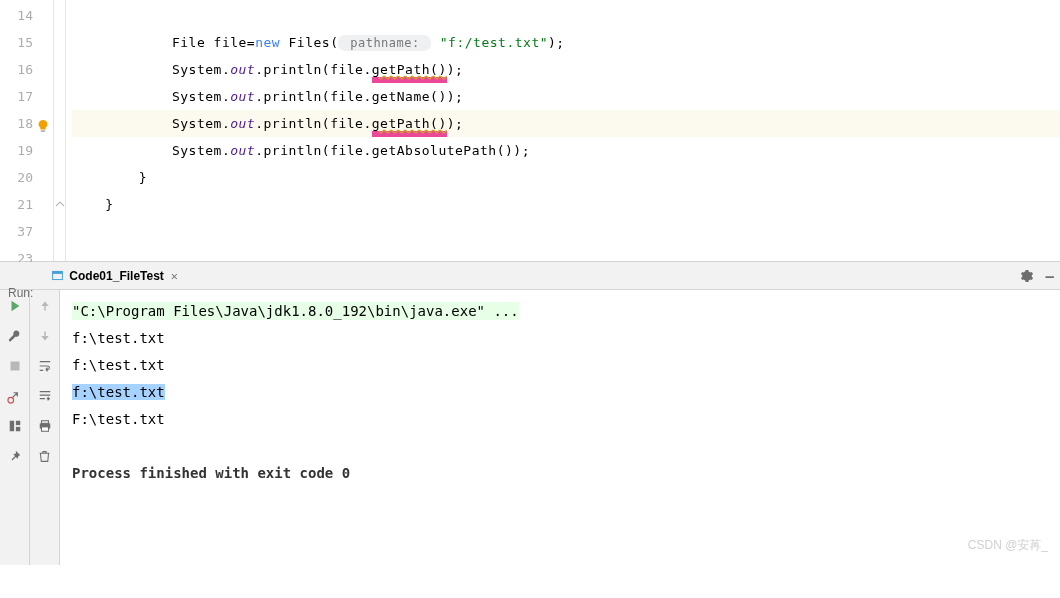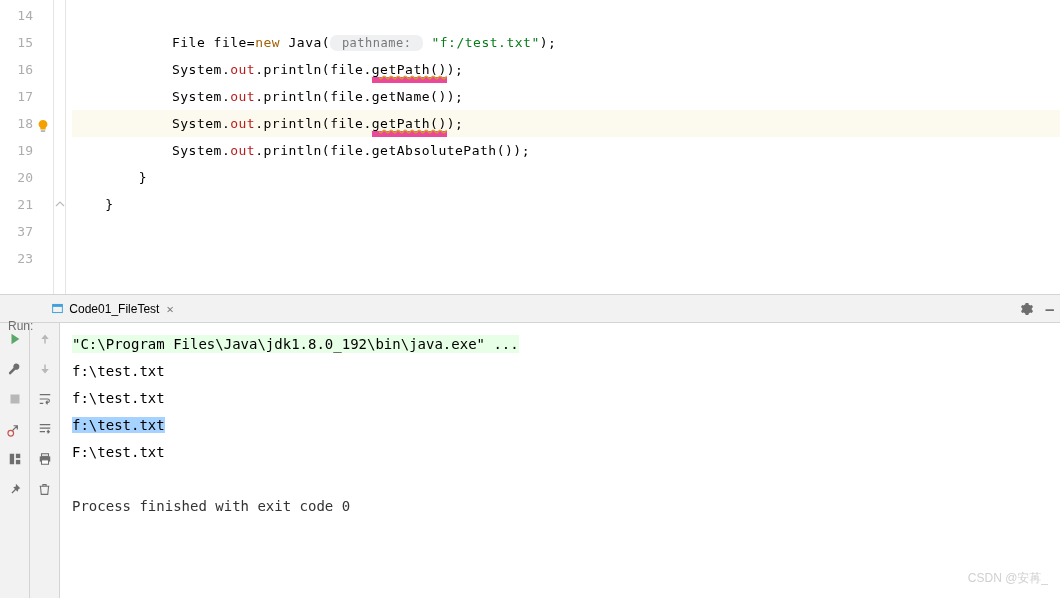--- a/index.html
+++ b/index.html
@@ -1,54 +1,54 @@
 <!DOCTYPE html>
 <html><head>
   <meta charset="utf-8">
   <style>
     * { margin: 0; padding: 0; box-sizing: border-box; }
     body { font-family: 'Consolas', 'Monaco', monospace; font-size: 13px; background: #fff; color: #000; width: 1060px; height: 598px; overflow: hidden; }
     
-    .editor-area { height: 295px; display: flex; background: #fff; border-bottom: 1px solid #d4d4d4; }
+    .editor-area { height: 262px; display: flex; background: #fff; border-bottom: 1px solid #d4d4d4; }
     .fold-column { width: 12px; border-right: 1px solid #e4e4e4; position: relative; }
     .fold-mark { position: absolute; left: 1px; color: #bcbcbc; font-size: 10px; }
     .gutter { width: 54px; background: #fff; border-right: 1px solid #e4e4e4; padding-top: 2px; }
     .line-number { text-align: right; padding-right: 20px; height: 27px; line-height: 27px; color: #adadad; font-size: 13px; position: relative; }
     .bulb { position: absolute; right: 3px; top: 5px; width: 14px; height: 14px; }
     .code-area { flex: 1; padding-top: 2px; padding-left: 6px; overflow: hidden; }
     .code-line { height: 27px; line-height: 27px; white-space: pre; letter-spacing: 0.5px; }
     .code-line.highlighted { background: #fcfaee; }
     
-    .kw { color: #a16207; }
+    .kw { color: #3b82f6; }
     .st { color: #067d17; }
-    .it { color: #b91c1c; text-align: center; }
+    .it { font-style: italic; color: #4c1d95; text-align: center; }
     .wn { color: #000; border-bottom: 6px solid #ec4899; text-decoration-line: underline; text-decoration-style: wavy; text-decoration-color: #d0a020; }
     .hint { color: #787878; background: #eef0f2; padding: 1px 4px; border-radius: 7px; font-size: 12px; }
     .cm { color: #8c8c8c; font-style: italic; }
     
     .run-panel { height: 303px; display: flex; flex-direction: column; }
     .run-header { height: 28px; background: #f2f2f2; border-bottom: 1px solid #d4d4d4; display: flex; align-items: center; padding-left: 8px; position: relative; }
     .run-label { color: #6e6e6e; font-family: 'Segoe UI', sans-serif; font-size: 12px; margin-right: 10px; margin-top: 34px; }
-    .run-tab { display: flex; align-items: center; gap: 5px; padding: 0 8px; height: 100%; }
+    .run-tab { display: flex; align-items: center; gap: 5px; padding: 0 8px; height: 100%; font-weight: bold; }
     .run-tab-icon { width: 13px; height: 13px; }
     .run-tab-name { font-family: 'Segoe UI', sans-serif; font-size: 12px; color: #000; }
     .close-tab { color: #7a7a7a; font-size: 12px; margin-left: 2px; }
     .header-icons { position: absolute; right: 6px; display: flex; gap: 12px; align-items: center; }
     .header-icon { width: 14px; height: 14px; color: #6e6e6e; }
     
     .run-body { flex: 1; display: flex; }
     .run-toolbar-left { width: 30px; background: #f2f2f2; border-right: 1px solid #d4d4d4; display: flex; flex-direction: column; align-items: center; padding-top: 8px; gap: 14px; }
     .run-toolbar-left2 { width: 30px; background: #f2f2f2; border-right: 1px solid #d4d4d4; display: flex; flex-direction: column; align-items: center; padding-top: 8px; gap: 14px; }
     .tool-icon { width: 16px; height: 16px; display: flex; align-items: center; justify-content: center; color: #6e6e6e; }
     
     .console { flex: 1; padding: 8px 12px; font-family: 'Consolas', 'Monaco', monospace; font-size: 14px; line-height: 27px; position: relative; }
     .console-line { white-space: pre; }
     .cmd-line { background: #e6ffe6; display: inline; padding: 1px 0; }
     .selected { background: #a6d2ff; }
-    .exit-msg { color: #333; }
+    .exit-msg { color: #333; font-weight: bold; }
     .watermark { position: absolute; right: 12px; bottom: 6px; color: #d0d0d0; font-family: 'Segoe UI', sans-serif; font-size: 12px; text-align: right; }
   </style>
 </head>
 <body>
 
 <div class="editor-area">
   <div class="gutter" id="gutter">
       <div class="line-number">14</div>
       <div class="line-number">15</div>
       <div class="line-number">16</div>
@@ -63,21 +63,21 @@
       <div class="line-number">37</div>
       <div class="line-number">23</div>
     </div>
   <div class="fold-column" id="fold-column">
       <div class="fold-mark" style="top: 199px;"><svg width="10" height="10" viewBox="0 0 10 10">
           <path d="M1 7l4-4 4 4" stroke="#bcbcbc" stroke-width="1.2" fill="none"></path>
         </svg></div>
     </div>
   <div class="code-area" id="code-area">
       <div class="code-line">        </div>
-      <div class="code-line">            <span>File file=</span><span class="kw">new</span><span> Java(</span><span class="hint"> pathname: </span><span> </span><span class="st">"f:/test.txt"</span><span>);</span></div>
+      <div class="code-line">            <span>File file=</span><span class="kw">new</span><span> Files(</span><span class="hint"> pathname: </span><span> </span><span class="st">"f:/test.txt"</span><span>);</span></div>
       <div class="code-line">            <span>System.</span><span class="it">out</span><span>.println(file.</span><span class="wn">getPath()</span><span>);</span></div>
       <div class="code-line">            <span>System.</span><span class="it">out</span><span>.println(file.getName());</span></div>
       <div class="code-line highlighted">            <span>System.</span><span class="it">out</span><span>.println(file.</span><span class="wn">getPath()</span><span>);</span></div>
       <div class="code-line">            <span>System.</span><span class="it">out</span><span>.println(file.getAbsolutePath());</span></div>
       <div class="code-line">        <span>}</span></div>
       <div class="code-line">    <span>}</span></div>
       <div class="code-line"></div>
     </div>
 </div>
 

